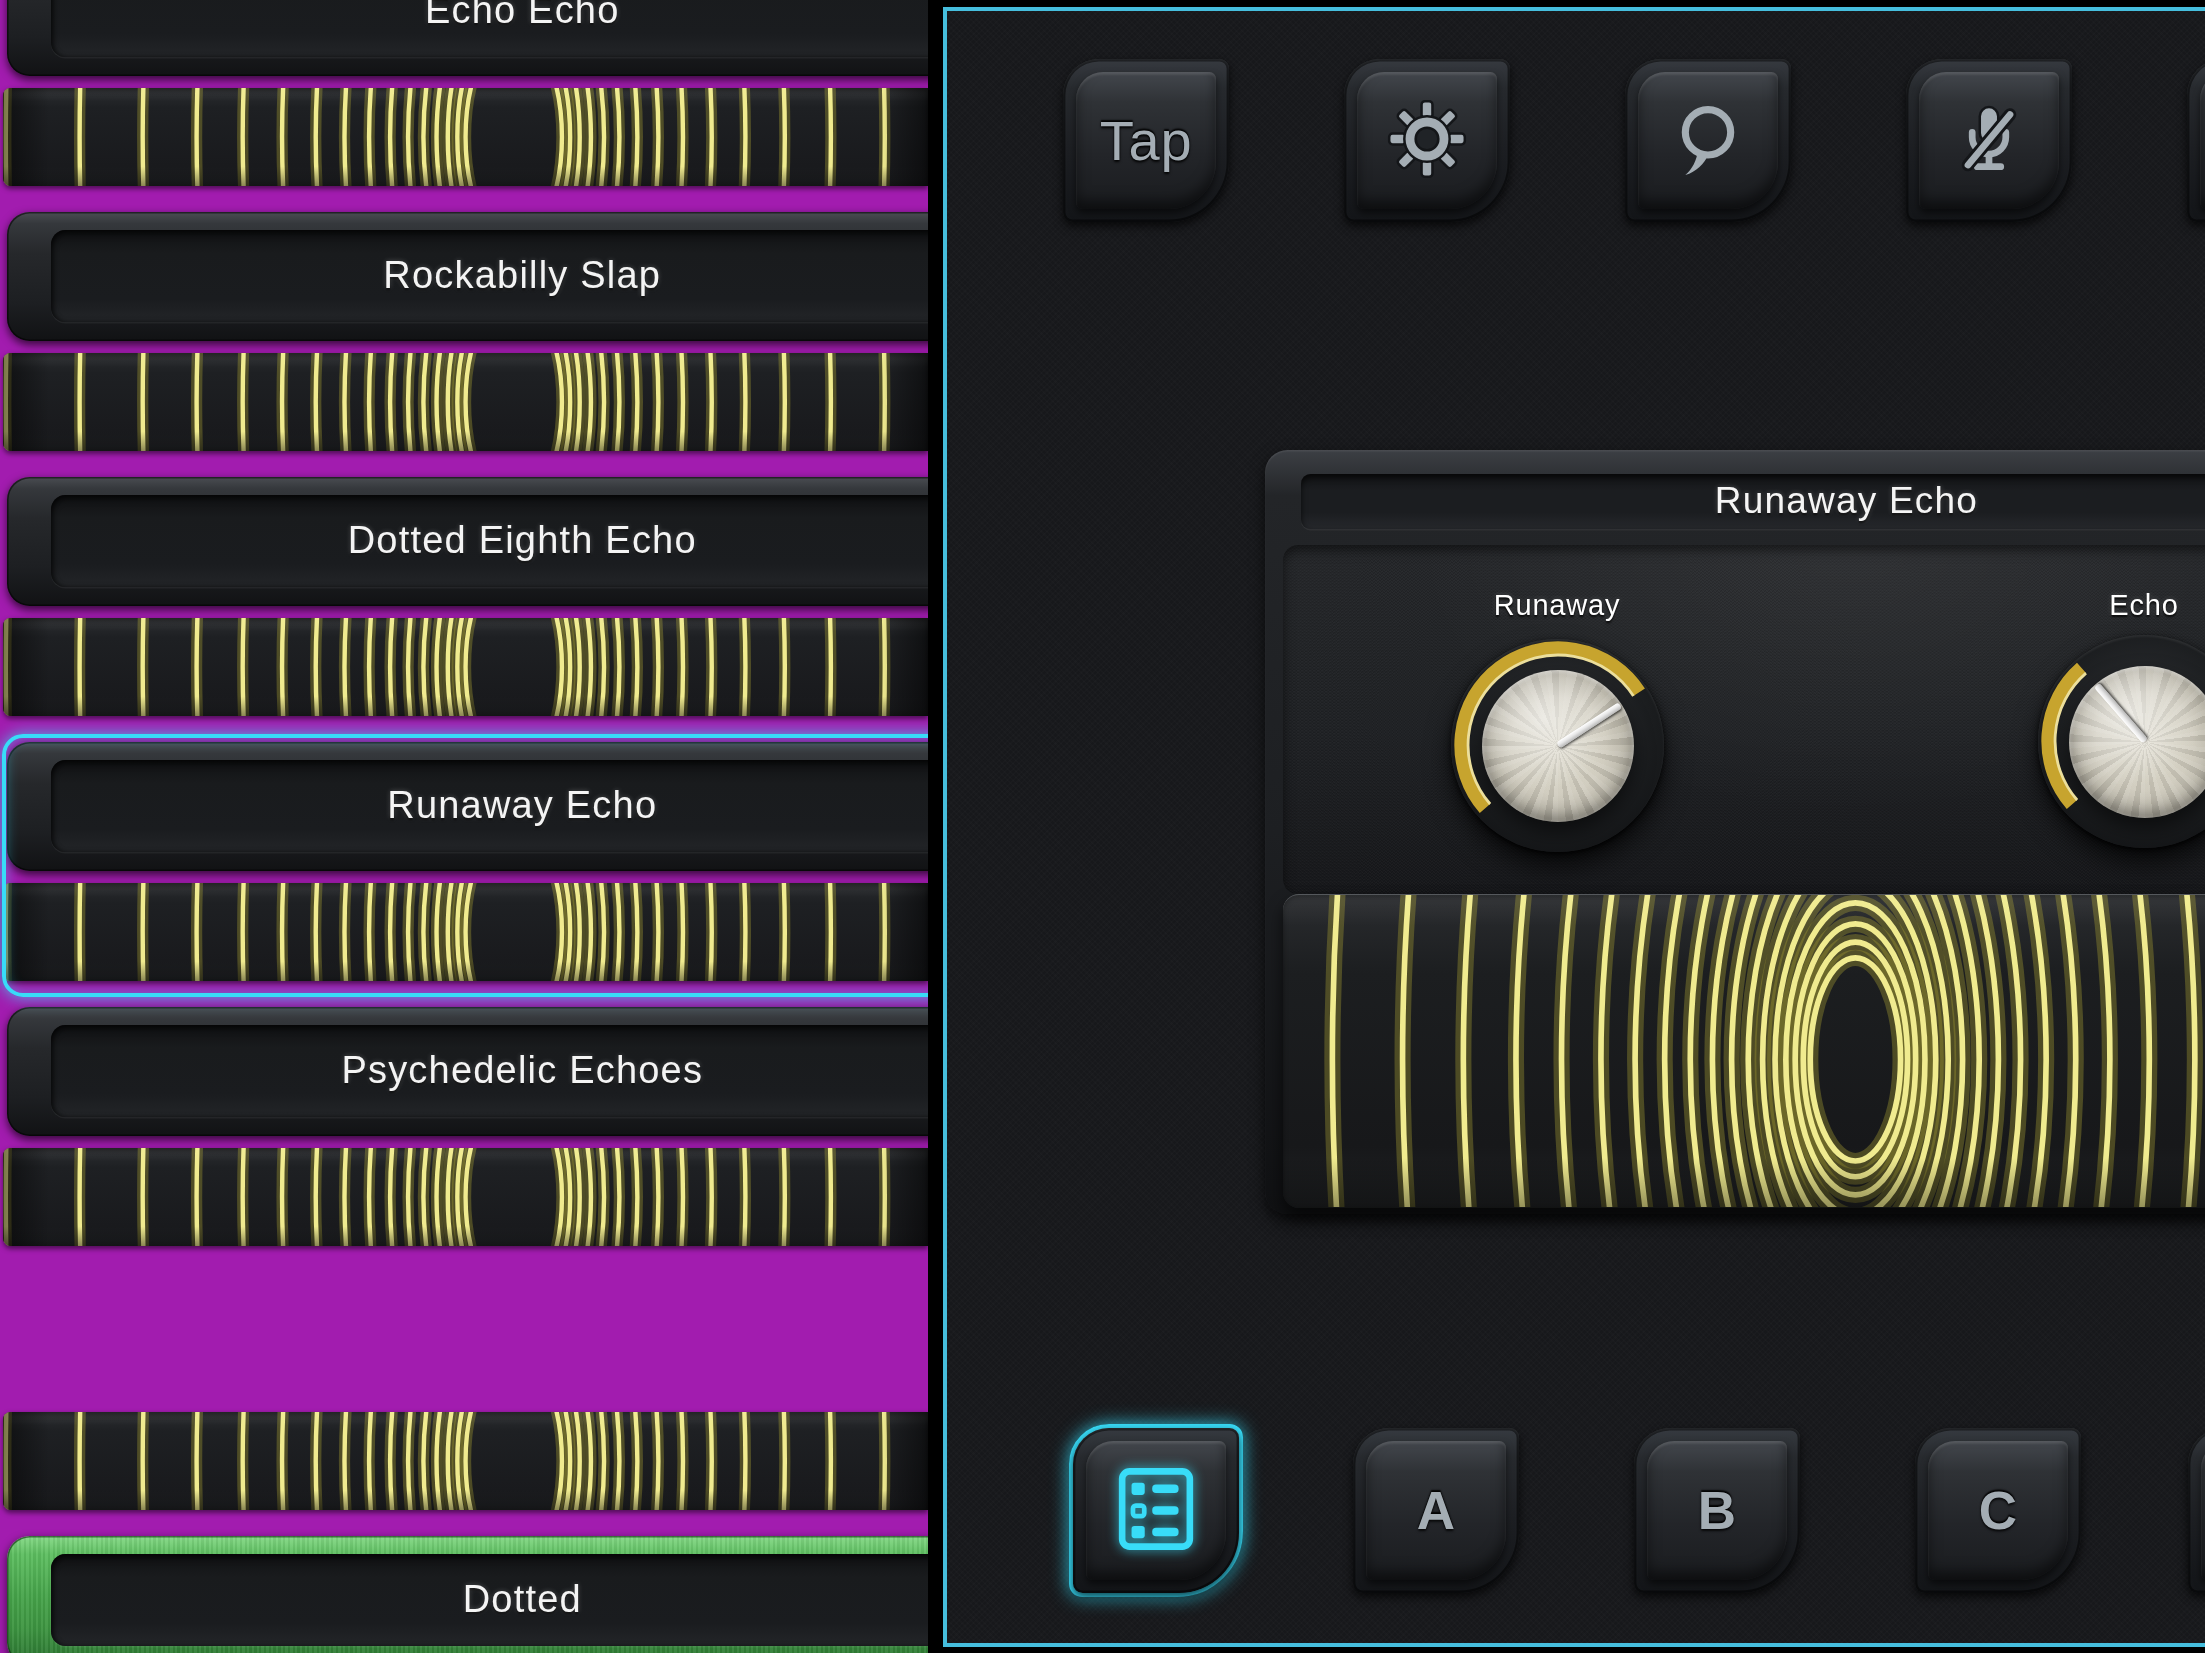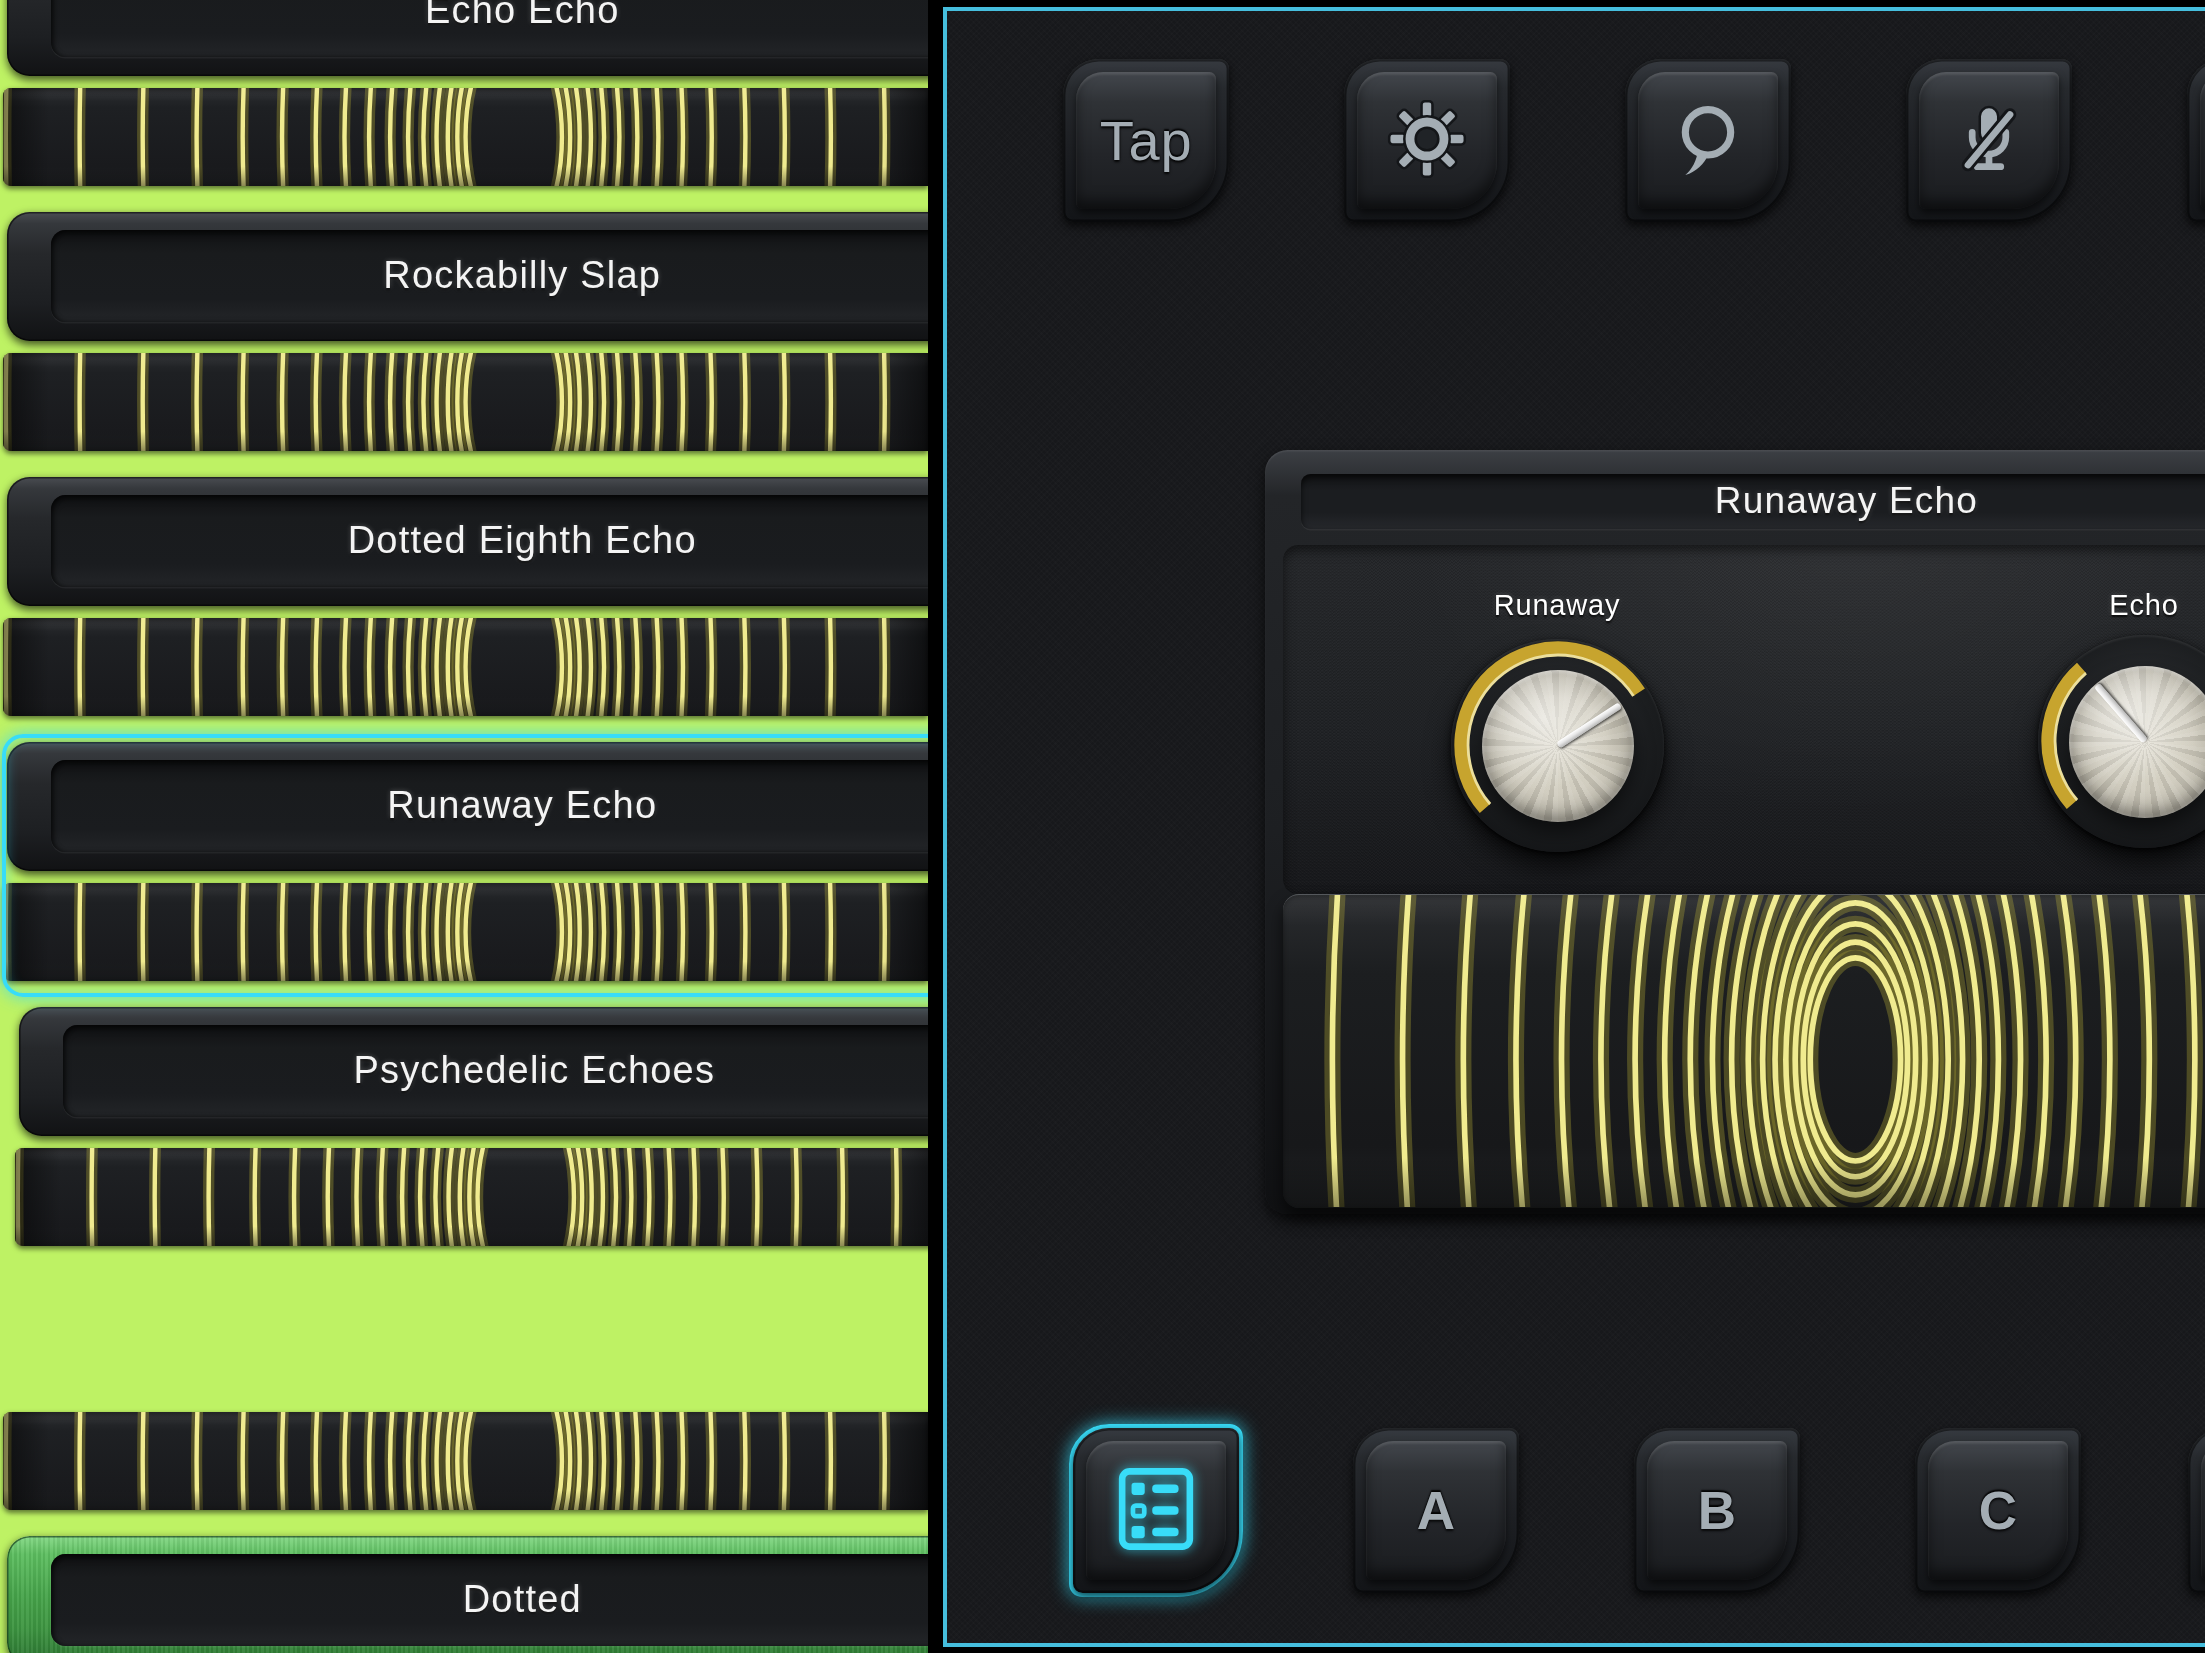--- a/index.html
+++ b/index.html
@@ -1,20 +1,20 @@
 <!DOCTYPE html>
 <html style="--accent: #38dcf8; --panel-border: #46bedd; --glyph: #a4adb4;font-size:13px"><head>
 <meta charset="utf-8">
 <style>
   html,body{margin:0;padding:0;background:#000;}
   #app{position:relative;width:2205px;height:1653px;overflow:hidden;background:#000;
        font-family:"Liberation Sans",sans-serif;-webkit-font-smoothing:antialiased;}
 
   
-  #preset-list{position:absolute;left:0;top:0;width:928px;height:1653px;overflow:hidden;background:#bef264;}
+  #preset-list{position:absolute;left:0;top:0;width:928px;height:1653px;overflow:hidden;background:#a21caf;}
   .preset-item{position:absolute;left:0;width:928px;height:265px;}
   .preset-bar{position:absolute;left:6.5px;top:8px;right:-16px;height:129px;
       border-radius:22.6px 0 0 22.6px;
       background:linear-gradient(180deg,#4a4d52 0%,#35383c 9%,#26282b 32%,#1d1f22 70%,#111214 100%);
       box-shadow:inset 0 0 0 1.6px rgba(0,0,0,.55),0 3.2px 8px rgba(0,0,0,.65);}
   .preset-bar.green{
       background:repeating-linear-gradient(90deg,rgba(255,255,255,.055) 0 2.4px,rgba(0,0,0,.05) 2.4px 4.8px),
                  linear-gradient(180deg,#86da87 0%,#5dbe60 14%,#47a54b 45%,#3c9440 72%,#2b7230 100%);
       box-shadow:inset 0 0 0 1.6px rgba(10,40,12,.6),0 3.2px 8px rgba(0,0,0,.65);}
   .preset-bar-inner{position:absolute;left:44px;right:-8px;top:18px;bottom:19.4px;
@@ -294,21 +294,21 @@
             <ellipse cx="633.0504" cy="61" rx="288.4097033546871" ry="634.5013473803117" fill="none" stroke="#f0eb8f" stroke-width="5.5"></ellipse>
             <ellipse cx="633.0504" cy="61" rx="337.4393529249839" ry="742.3665764349646" fill="none" stroke="#f0eb8f" stroke-width="5.5"></ellipse>
             <ellipse cx="633.0504" cy="61" rx="394.8040429222312" ry="868.5688944289087" fill="none" stroke="#f0eb8f" stroke-width="5.5"></ellipse>
             <ellipse cx="633.0504" cy="61" rx="461.92073021901047" ry="1016.2256064818231" fill="none" stroke="#f0eb8f" stroke-width="5.5"></ellipse>
             <ellipse cx="633.0504" cy="61" rx="540.4472543562422" ry="1188.983959583733" fill="none" stroke="#f0eb8f" stroke-width="5.5"></ellipse>
             <ellipse cx="633.0504" cy="61" rx="632.3232875968033" ry="1391.1112327129674" fill="none" stroke="#f0eb8f" stroke-width="5.5"></ellipse>
           </svg>
         </div>
       </div>
       <div class="sel-outline" style="top: 734px;"></div>
-      <div class="preset-item" style="top: 999px; margin-left: 12px;">
+      <div class="preset-item" style="top: 999px;">
         <div class="preset-bar">
           <div class="preset-bar-inner">
             <span class="preset-label">Psychedelic Echoes</span>
           </div>
         </div>
         <div class="preset-strip">
           <svg viewBox="0 0 1146 122" width="925" height="98">
             <ellipse cx="633.0504" cy="61" rx="60" ry="132" fill="none" stroke="rgba(150,144,48,0.42)" stroke-width="14"></ellipse>
             <ellipse cx="633.0504" cy="61" rx="70.19999999999999" ry="154.44" fill="none" stroke="rgba(150,144,48,0.42)" stroke-width="14"></ellipse>
             <ellipse cx="633.0504" cy="61" rx="82.13399999999999" ry="180.6948" fill="none" stroke="rgba(150,144,48,0.42)" stroke-width="14"></ellipse>

